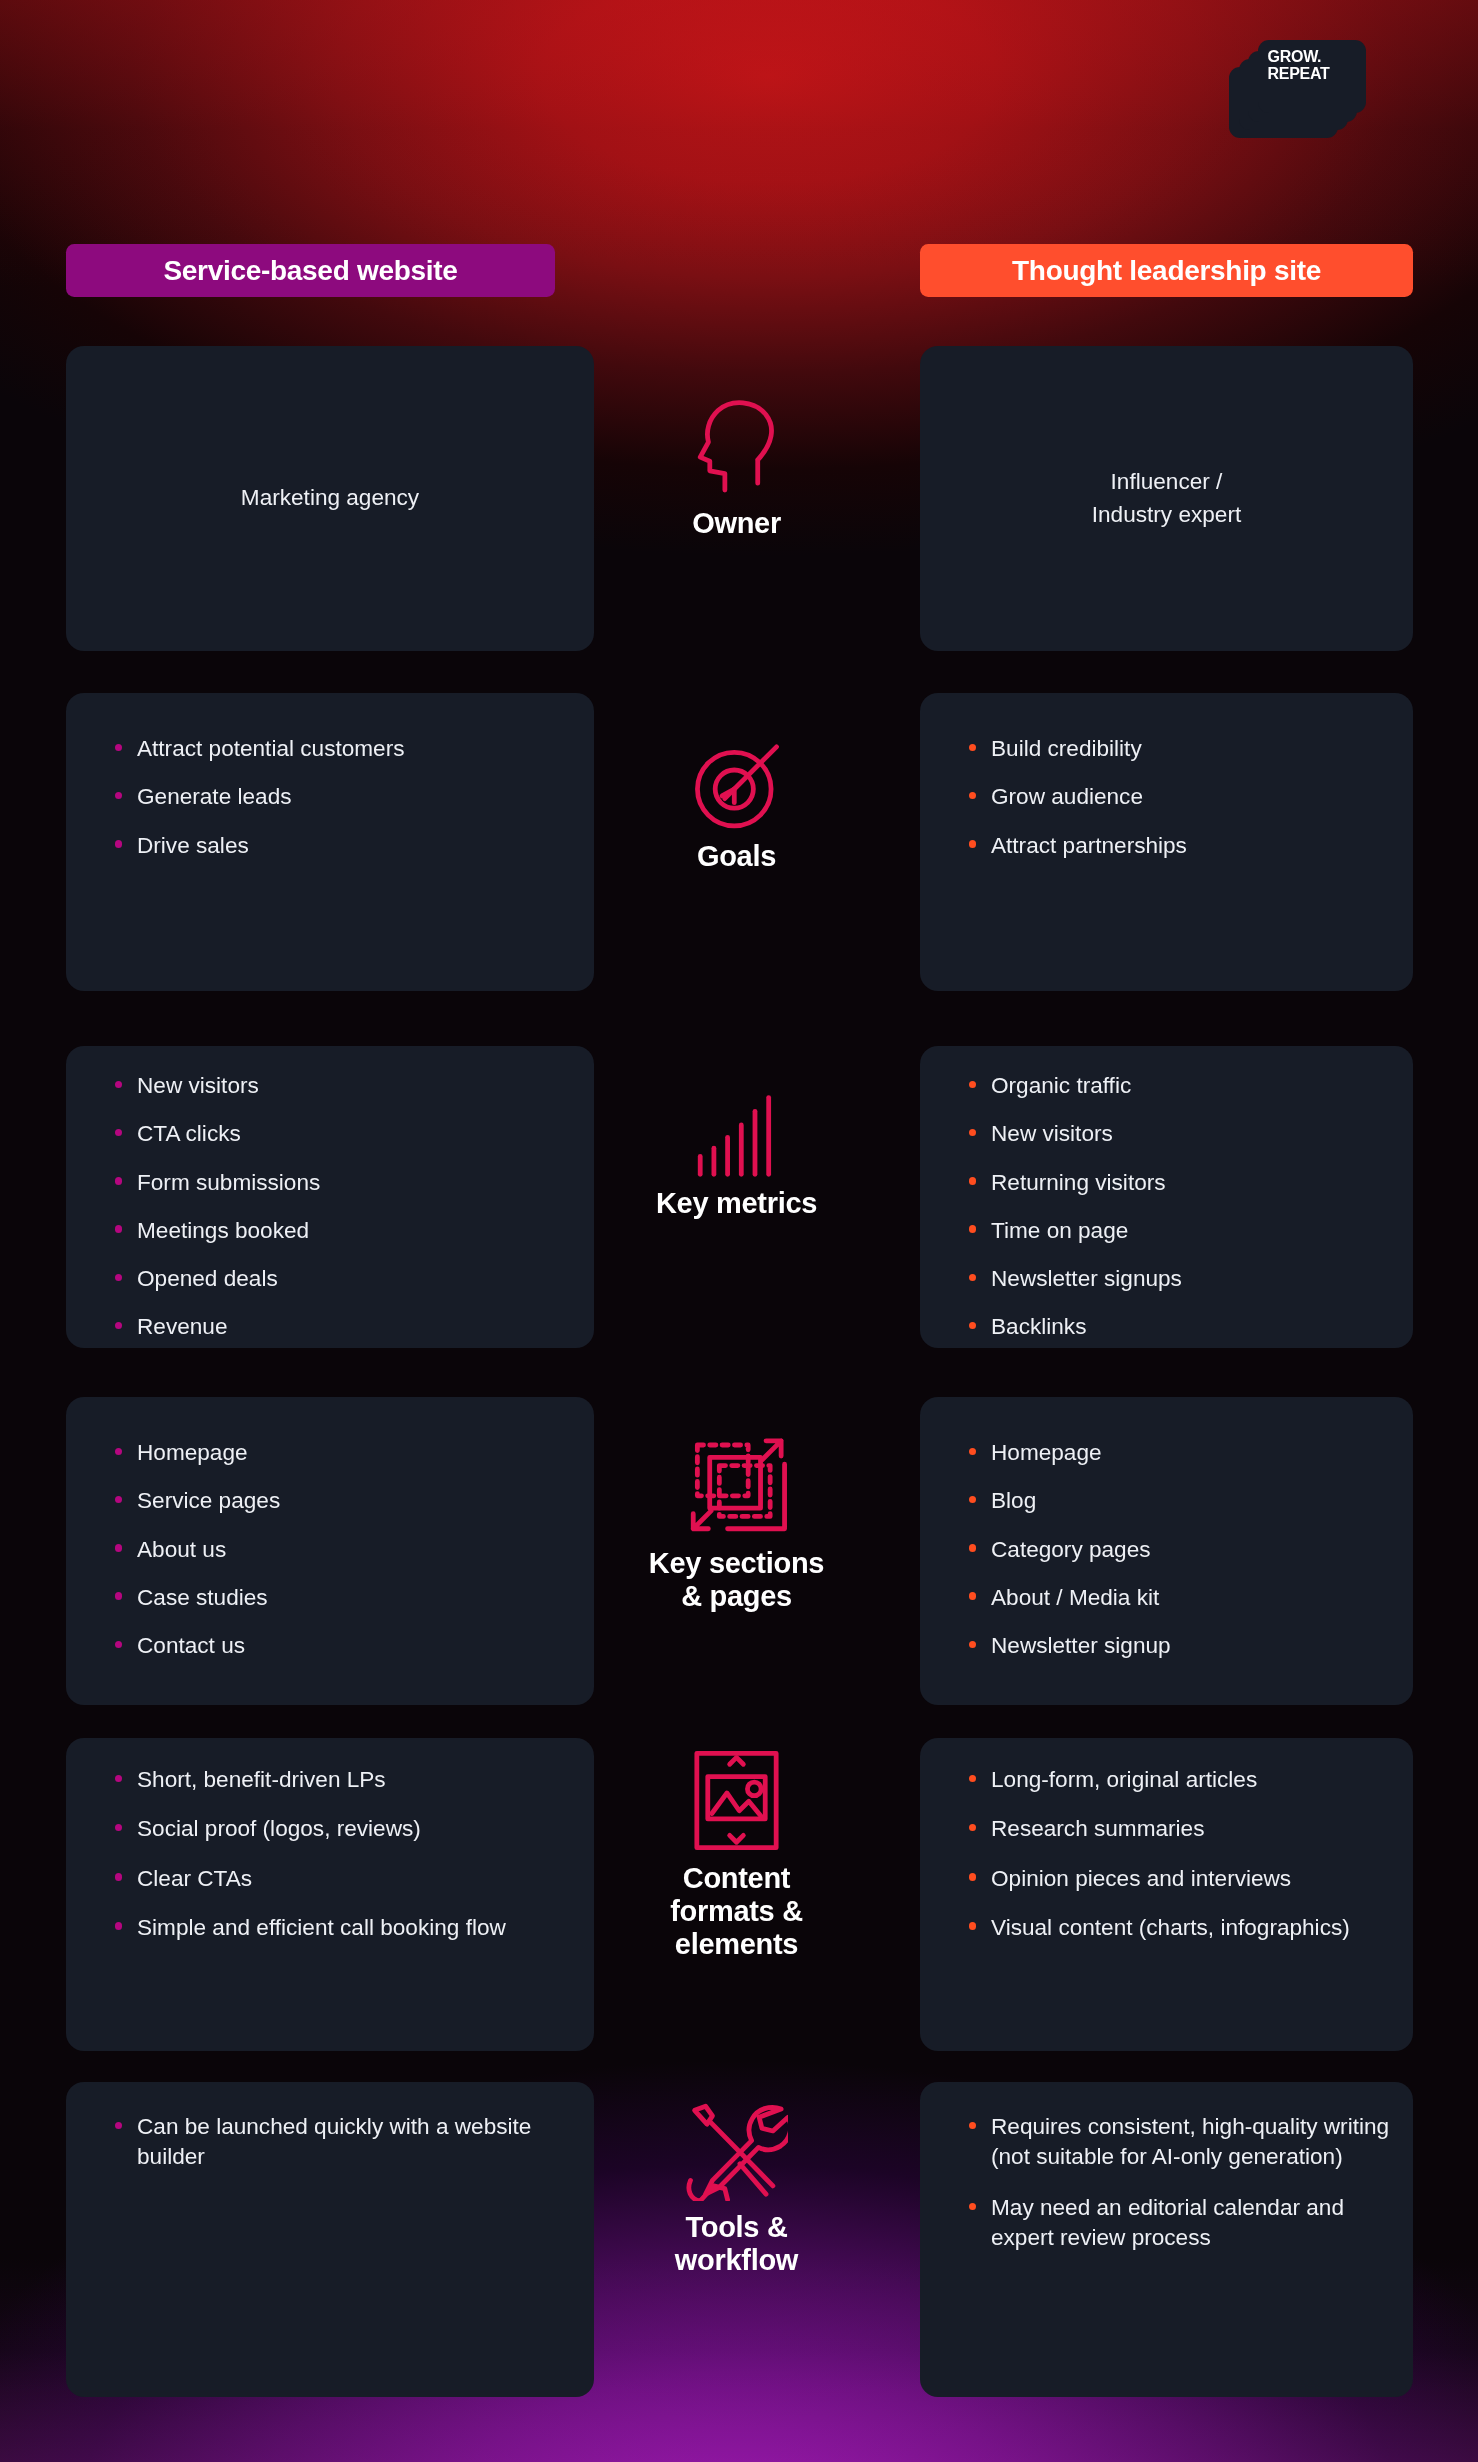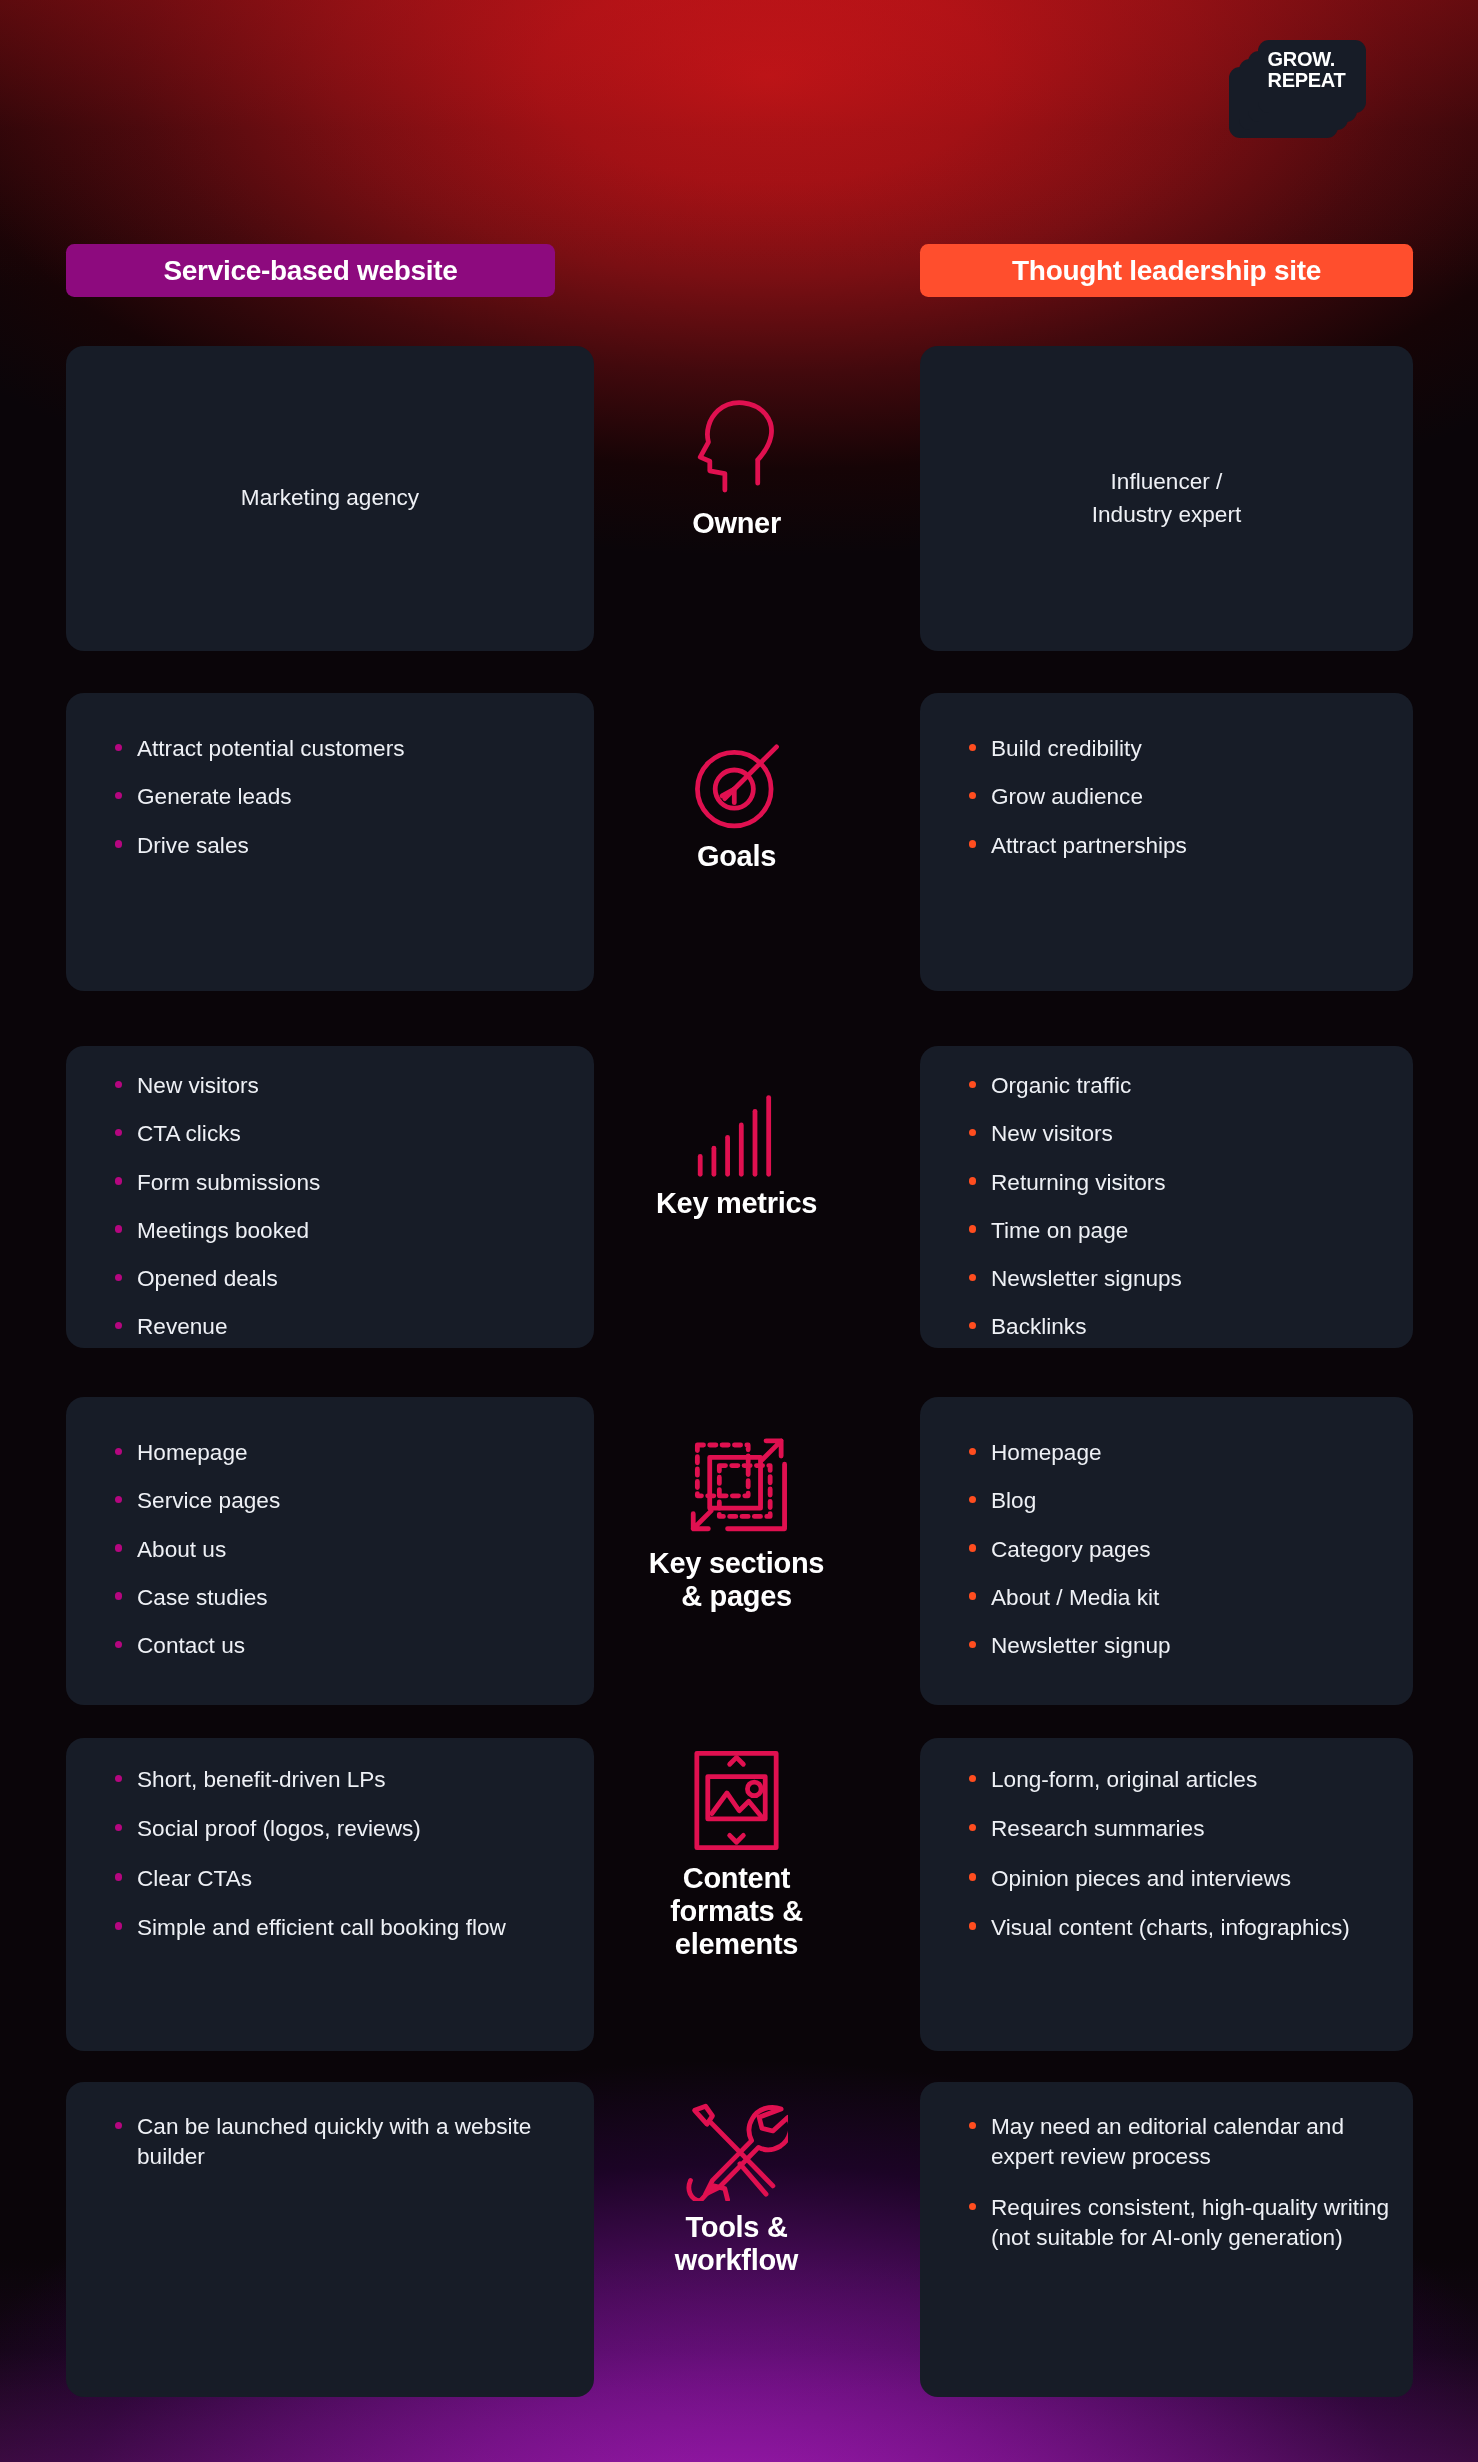--- a/index.html
+++ b/index.html
@@ -51,21 +51,21 @@
   .logo .card { position:absolute; border-radius:11px; }
   .logo .c1 { left:0;  top:27px; width:109px; height:71px; background:#5b18c4; }
   .logo .c2 { left:9.6px; top:19px; width:109px; height:71px; background:#8a1a9e; }
   .logo .c3 { left:19px; top:11px; width:109px; height:71px; background:#c41455; }
   .logo .c4 {
     left:29px; top:0; width:108px; height:73px;
     background:linear-gradient(160deg,#ff4a28 0%,#f9331f 60%,#ef2a26 100%);
     padding:9px 0 0 9.6px;
   }
   .logo .ltext {
-    font-size:20px; font-weight:bold; color:#fff;
+    font-size:16px; font-weight:bold; color:#fff;
     line-height:1.05; letter-spacing:-0.3px;
   }
 
   
   .colhead {
     position:absolute; height:53px; border-radius:8.2px;
     display:flex; align-items:center; justify-content:center;
     font-size:28px; font-weight:bold; color:#ffffff; letter-spacing:-0.3px;
   }
   #head-left  { left:66px;  top:244px; width:489px; background:#8d0a7e; }
@@ -301,22 +301,22 @@
       <div class="card left" style="top: 2082px; height: 315px; background: rgb(23, 28, 39);">
         <div class="list-pad" style="top:30px;">
                <ul class="blist mag">
             <li style="margin-bottom:20.5px;">Can be launched quickly with a website builder</li>
           </ul>
         </div>
       </div>
       <div class="card right" style="top: 2082px; height: 315px; background: rgb(23, 28, 39);">
         <div class="list-pad" style="top:30px;">
                <ul class="blist org">
+            <li style="margin-bottom:20.5px;">Requires consistent, high-quality writing (not suitable for AI-only generation)</li>
             <li style="margin-bottom:20.5px;">May need an editorial calendar and expert review process</li>
-            <li style="margin-bottom:20.5px;">Requires consistent, high-quality writing (not suitable for AI-only generation)</li>
           </ul>
         </div>
       </div>
       <div class="center" style="top:2098px;">
              <div class="icon-wrap">
           <svg width="103" height="103" viewBox="0 0 150 150" fill="none" stroke="#e01050" stroke-width="7" stroke-linecap="round" stroke-linejoin="round">
         <path d="M140 16 C124 10 106 16 98 30 C92 40 92 52 97 62 L40 120
                  L30 140 L50 130 L107 72 C117 77 129 76 139 70 C153 61 158 42 150 28
                  L128 48 L112 44 L108 28 Z"></path>
         <path d="M14 18 L30 12 L40 26 L32 38 Z"></path>

